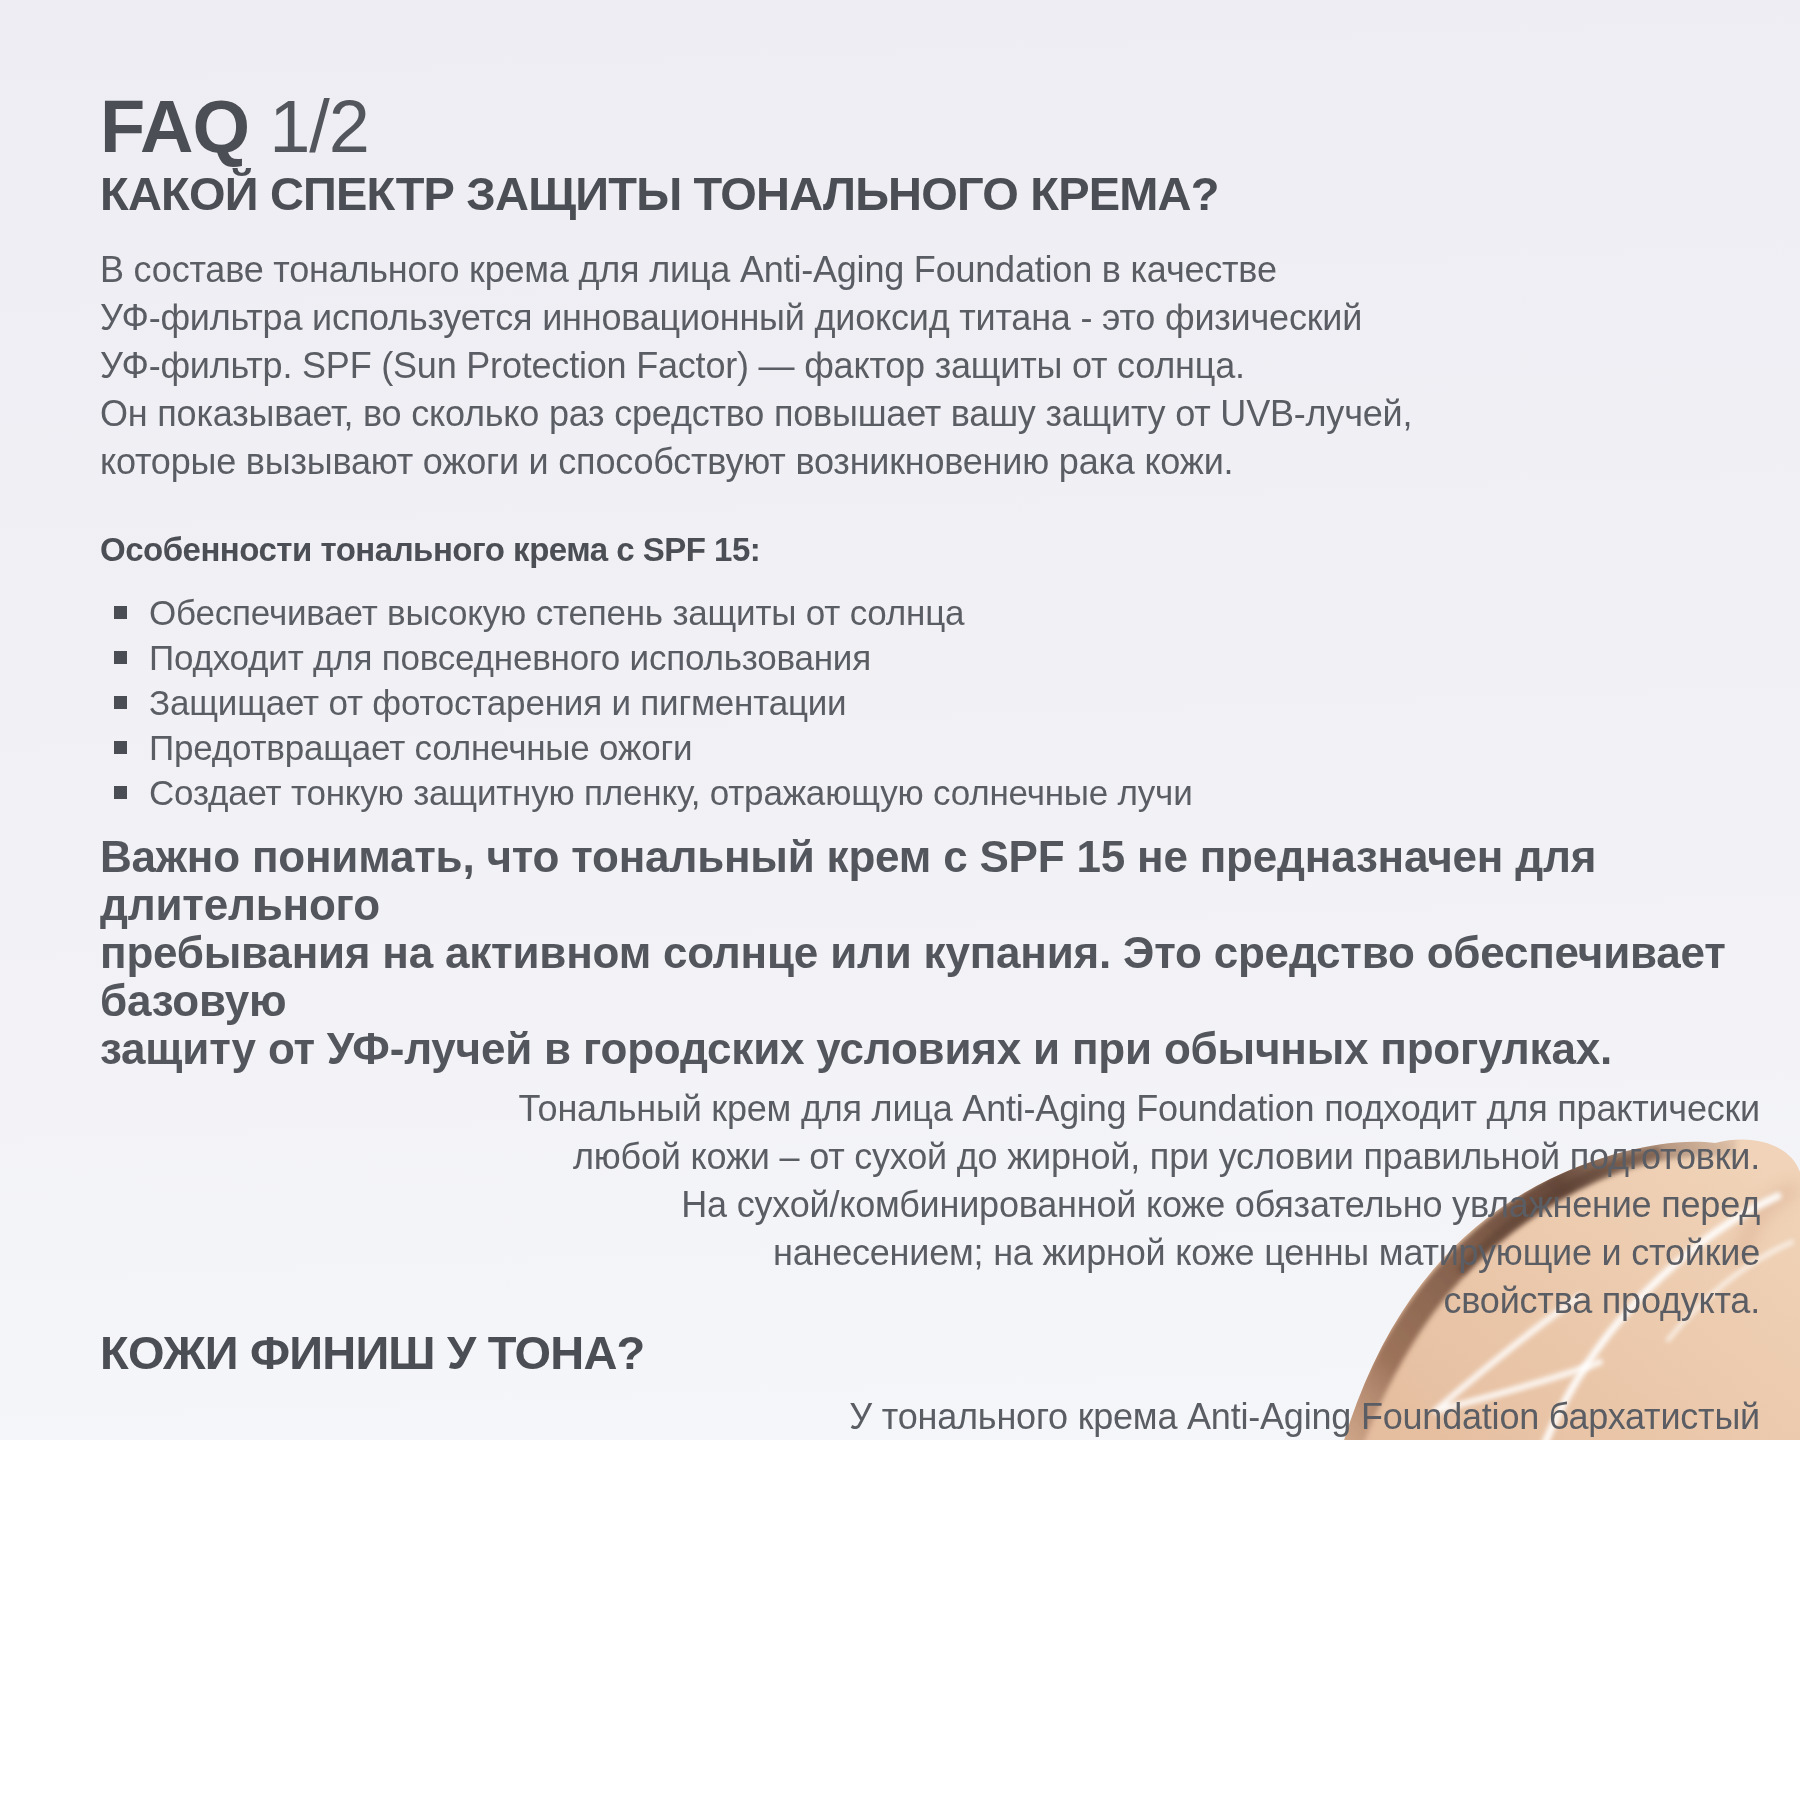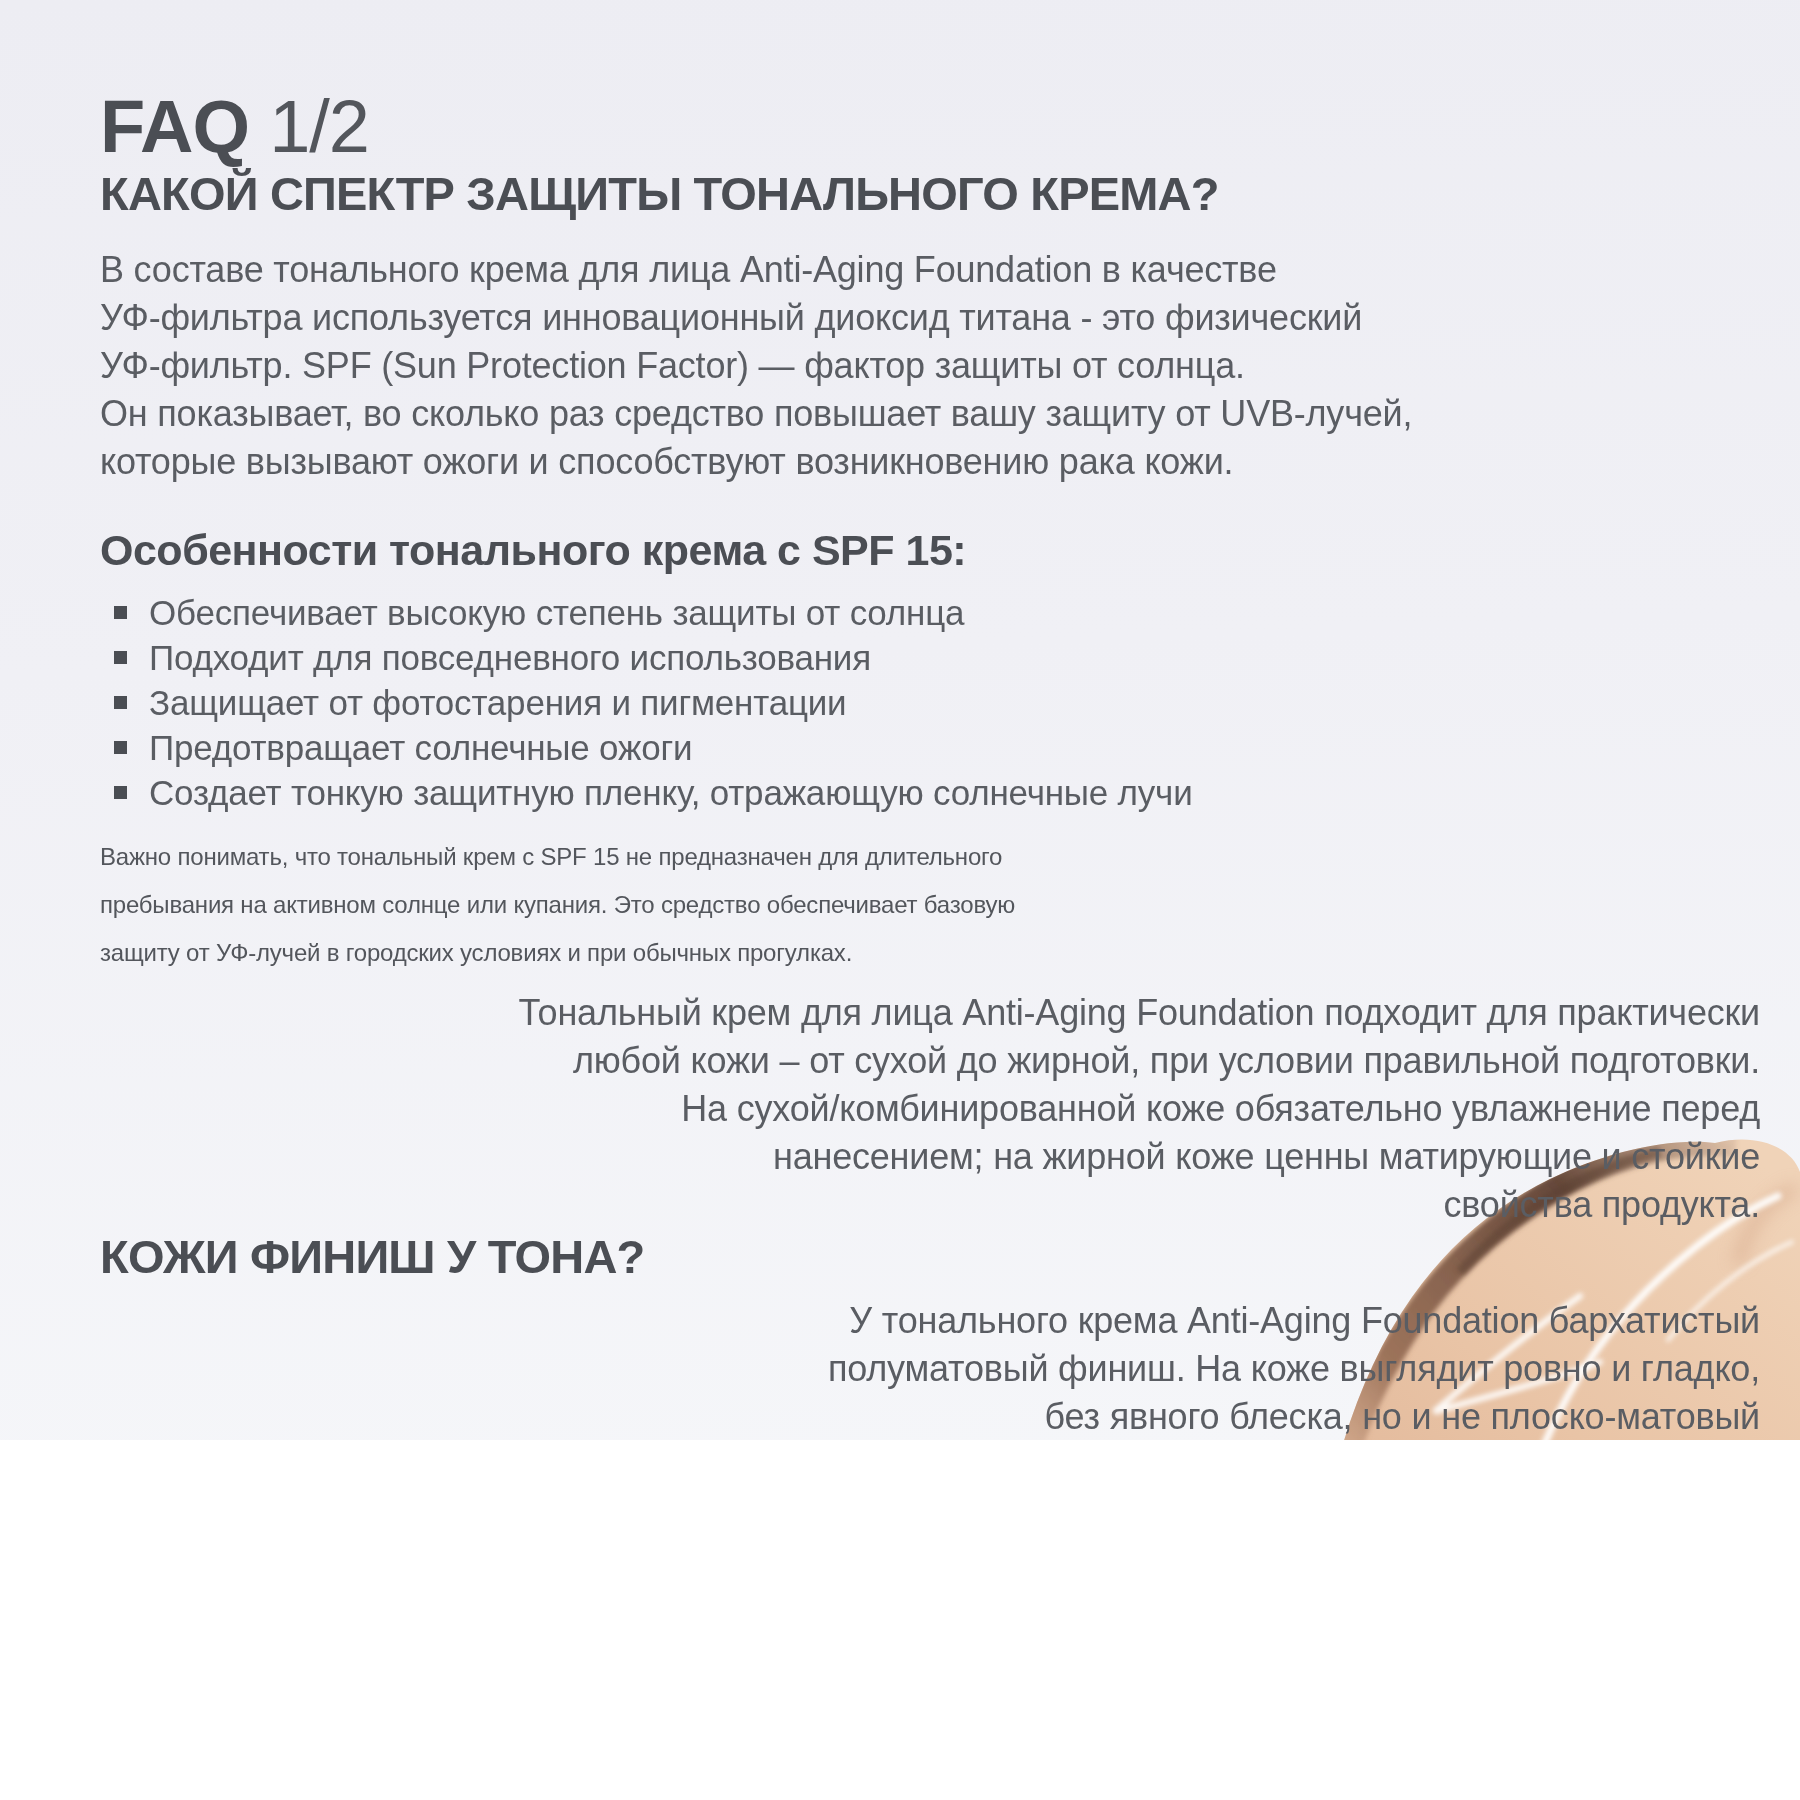--- a/index.html
+++ b/index.html
@@ -11,25 +11,25 @@
   .content{position:absolute;left:100px;top:0;width:1660px;z-index:2;}
   .page-title{margin:88px 0 0 0;font-size:74px;line-height:78px;letter-spacing:-1px;color:var(--heading_color,#4b4e54);display:flex;gap:20px;align-items:baseline;}
   .page-title .t-bold{font-weight:700;}
   .page-title .t-num{font-weight:400;color:#53565c;}
   h2.question{margin:0;font-size:47px;line-height:56px;font-weight:700;letter-spacing:-0.8px;color:var(--heading_color,#4b4e54);}
   .q1{margin-top:46px;}
   .q2{margin-top:42px;}
   .q3{margin-top:50px;}
   p.body{margin:24px 0 0 0;font-size:36px;line-height:48px;letter-spacing:-0.2px;color:var(--body_color,#5a5d63);white-space:pre-line;}
   p.p-tight{margin-top:12px;text-align:right;}
-  h3.features-title{margin:38px 0 12px 0;font-size:43px;line-height:52px;font-weight:700;letter-spacing:-0.5px;color:var(--heading_color,#4b4e54);}
+  h3.features-title{margin:38px 0 12px 0;font-size:33px;line-height:52px;font-weight:700;letter-spacing:-0.5px;color:var(--heading_color,#4b4e54);}
   ul.features{margin:14px 0 0 0;padding:0;list-style:none;}
   ul.features li{display:flex;align-items:flex-start;font-size:35px;line-height:45px;letter-spacing:-0.2px;color:var(--body_color,#5a5d63);}
   .sq{flex:0 0 auto;width:13px;height:13px;background:var(--bullet_color,#4a4d53);margin:16px 22px 0 14px;}
-  p.note{margin:18px 0 0 0;font-size:24px;line-height:48px;font-weight:400;letter-spacing:-0.2px;color:var(--note_color,#53565c);white-space:pre-line;}
+  p.note{margin:18px 0 0 0;font-size:44px;line-height:48px;font-weight:700;letter-spacing:-0.2px;color:var(--note_color,#53565c);white-space:pre-line;}
   .swatch{position:absolute;left:1180px;top:1100px;width:620px;height:700px;z-index:1;}
 </style>
 </head>
 <body>
 
 <div class="page">
 
   <svg class="swatch" viewBox="0 0 620 700" aria-hidden="true">
     <defs>
       <linearGradient id="bodyGrad" gradientUnits="userSpaceOnUse" x1="600" y1="80" x2="140" y2="640">

